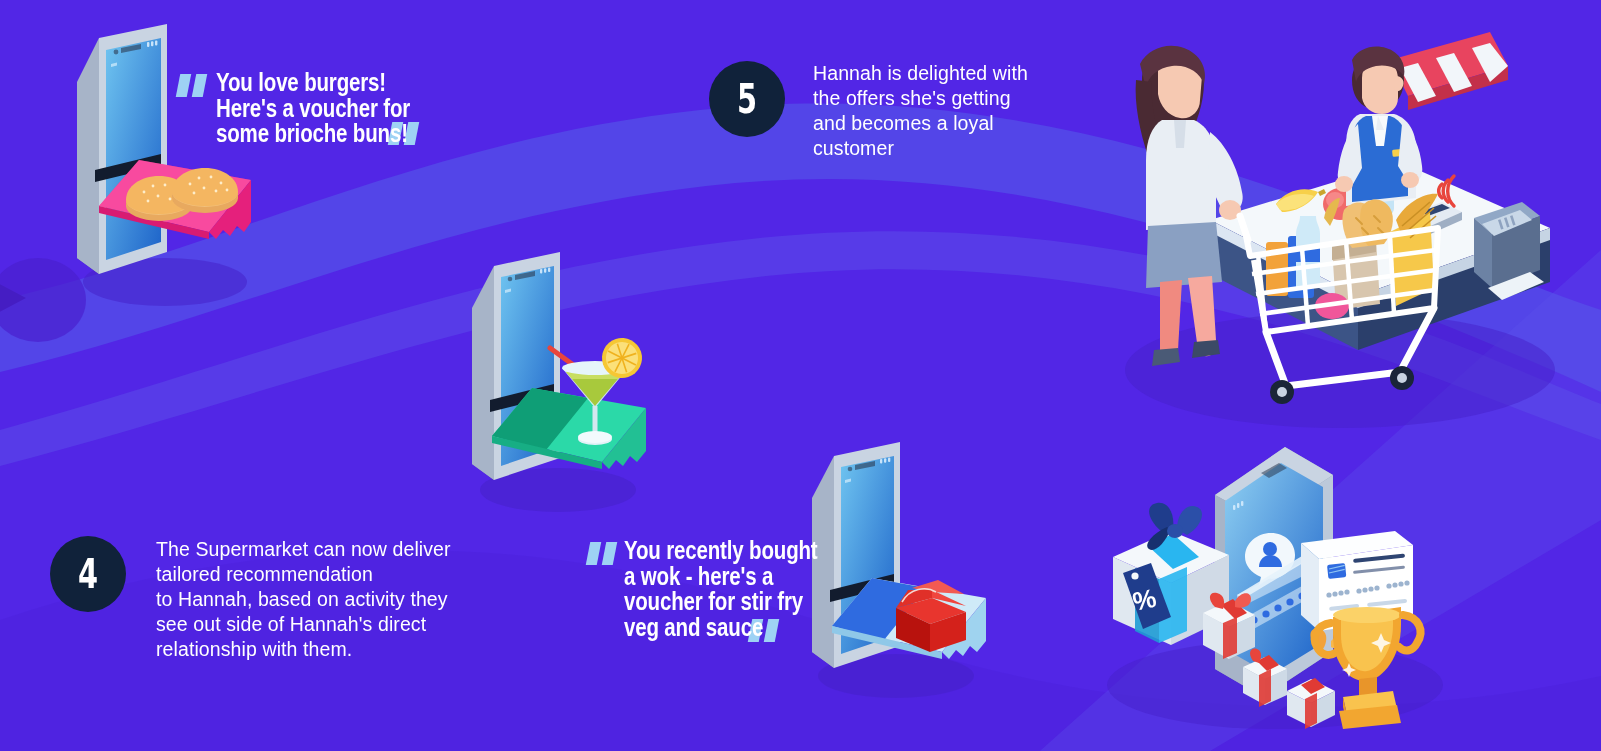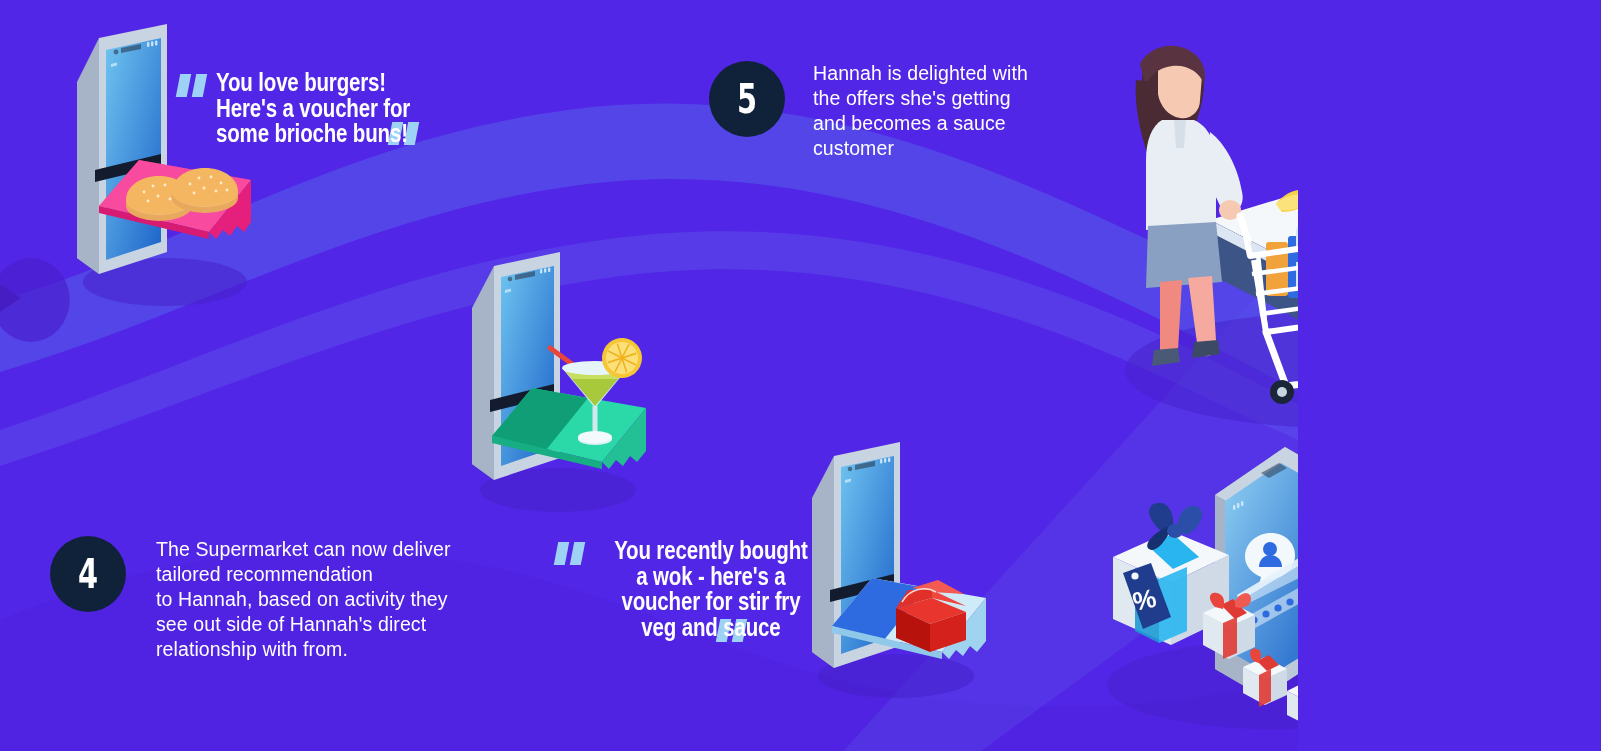--- a/index.html
+++ b/index.html
@@ -2,21 +2,21 @@
 <html><head>
 <meta charset="utf-8">
 <style>
   * { margin:0; padding:0; box-sizing:border-box; }
   html,body { width:1601px; height:751px; overflow:hidden; }
   body {
     background:#5226E6;
     font-family:"Liberation Sans", sans-serif;
     position:relative;
   }
-  #stage { position:absolute; inset:0; width:1298px; height:751px; overflow:hidden; }
+  #stage { position:absolute; inset:0; width:1601px; height:751px; overflow:hidden; }
 
   
   .bg-layer { position:absolute; inset:0; width:100%; height:100%; }
 
   
   .step-badge {
     position:absolute; width:76px; height:76px; border-radius:50%;
     background:#10223A; display:flex; align-items:center; justify-content:center;
   }
   .step-badge span {
@@ -246,21 +246,21 @@
 
         <path d="M110,162 L142,150 L176,166 L142,158 Z" fill="#F0463E"></path>
         <path d="M122,148 L148,140 L174,154 L142,152 Z" fill="#F25A52"></path>
         <path d="M106,168 L118,150 L142,150 L142,158 Z" fill="#E03029"></path>
 
         <path d="M112,162 C120,148 136,146 146,152" stroke="#F6F2EC" stroke-width="1.6" fill="none" opacity=".85"></path>
       </g>
     </svg>
   </div>
 
-  <div class="quote-block" style="left:556px; top:538px;text-align:center;">
+  <div class="quote-block" style="left:588px; top:538px;">
     <div class="qmark" style="left:0; top:4px;">
         <i></i>
         <i></i>
       </div>
     <div class="qmark" style="left:162px; top:81px;">
         <i></i>
         <i></i>
       </div>
     <div class="quote-text" style="margin-left:36px; width:290px;">You recently bought
 a wok - here's a
@@ -268,28 +268,28 @@
 veg and sauce</div>
   </div>
 
   <div class="step-badge" style="left:50px; top:536px;">
     <span>4</span>
   </div>
   <div class="body-copy" style="left:156px; top:537px; width:360px;">The Supermarket can now deliver
 tailored recommendation
 to Hannah, based on activity they
 see out side of Hannah's direct
-relationship with from.</div>
+relationship with them.</div>
 
   <div class="step-badge" style="left:709px; top:61px;">
     <span>5</span>
   </div>
   <div class="body-copy" style="left:813px; top:61px; width:270px;">Hannah is delighted with
 the offers she's getting
-and becomes a sauce
+and becomes a loyal
 customer</div>
 
   <div class="illus" style="left:1090px; top:20px;">
     <svg width="500" height="420" viewBox="0 0 500 420">
 
       <ellipse cx="250" cy="350" rx="215" ry="58" fill="#4620C9" opacity=".5"></ellipse>
 
       <g>
         <path d="M300,40 L400,12 L418,46 L318,76 Z" fill="#E8445F"></path>
         <path d="M318,76 L418,46 L418,60 L318,90 Z" fill="#C3304A"></path>

